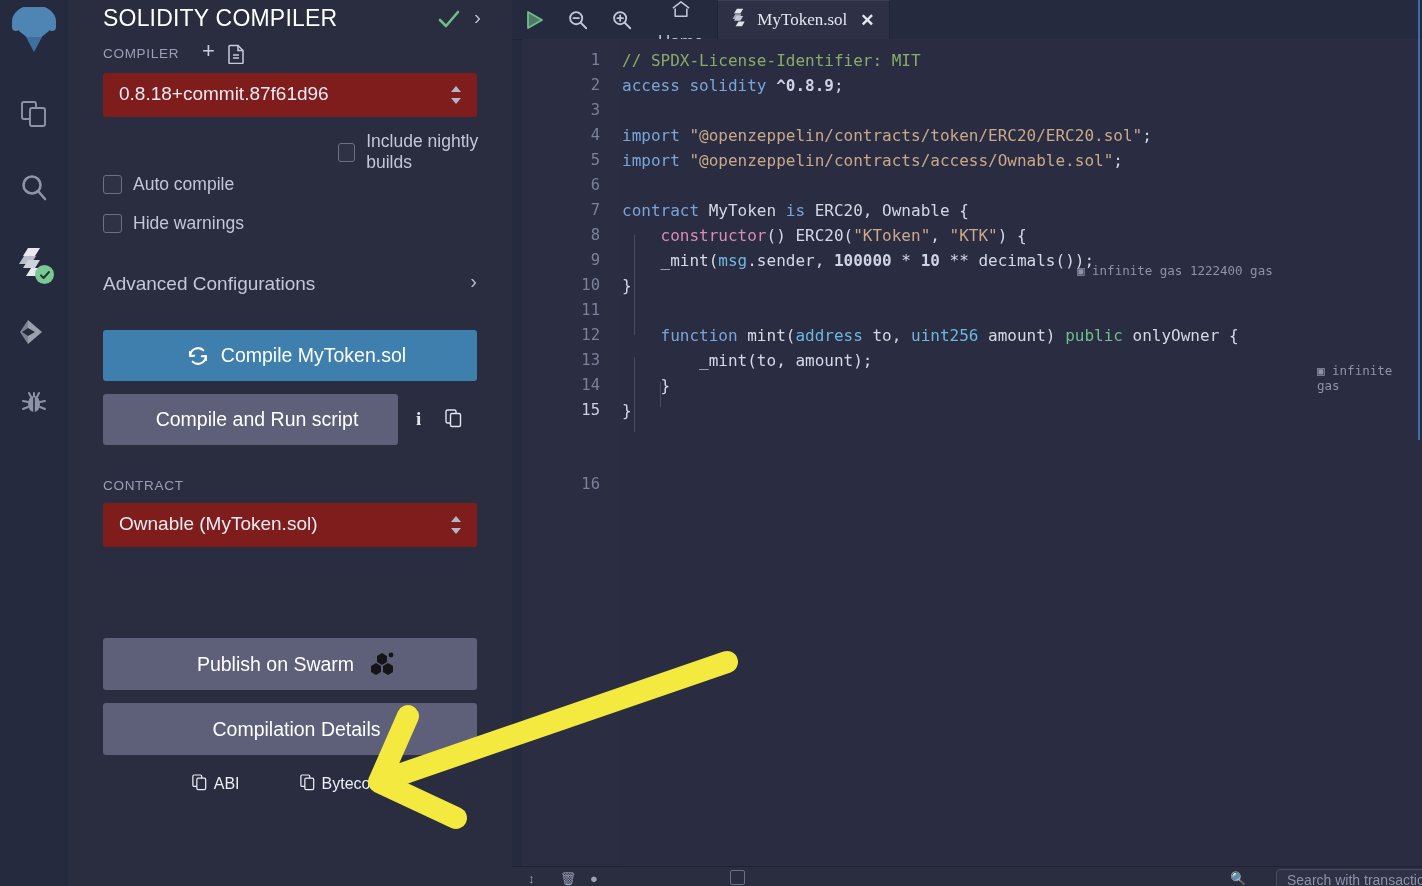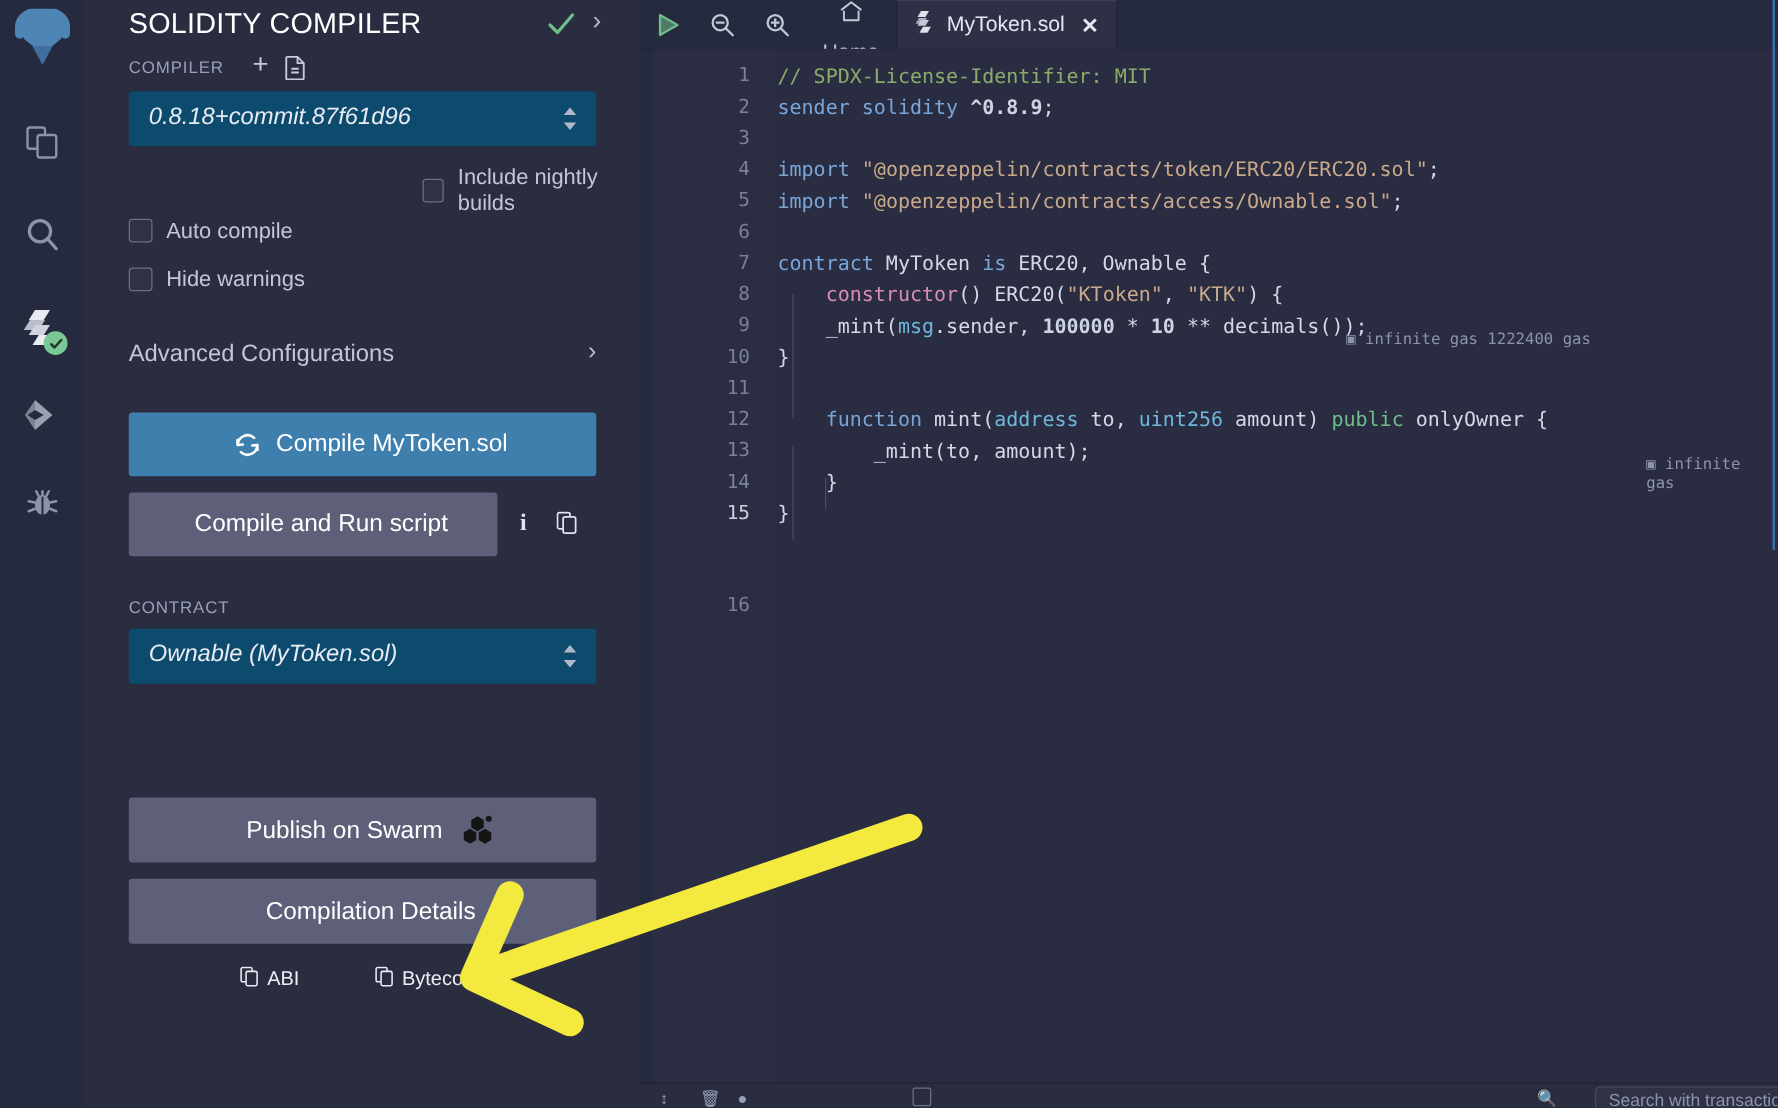--- a/index.html
+++ b/index.html
@@ -39,21 +39,21 @@
 
   .lbl-compiler{
     position:absolute;left:35px;top:46px;color:#9aa0b8;
     font-size:13.5px;letter-spacing:.7px;
   }
   .ico-plus{position:absolute;left:134px;top:40px;color:#c6cbdb;font-size:22px;line-height:1;font-weight:300;}
   .ico-doc{position:absolute;left:160px;top:44px;}
 
   .select{
     position:absolute;left:35px;top:73px;width:374px;height:44px;
-    background:#0c4a6e;border:none;border-radius:3px;font-style:italic;
+    background:#7f1d1d;border:none;border-radius:3px;
   }
   .select .val{
     position:absolute;left:16px;top:10px;color:#e9ebf3;font-size:19px;
   }
   .select .spin{position:absolute;right:14px;top:12px;}
 
   .cbrow{position:absolute;display:flex;align-items:center;}
   .cbox{
     width:19px;height:19px;border:1.6px solid #6b7089;border-radius:3px;
     background:#2f3145;box-sizing:border-box;
@@ -99,20 +99,21 @@
   }
   .tb-ico{width:44px;height:39px;display:flex;align-items:center;justify-content:center;}
   .tab{
     height:39px;display:flex;align-items:center;gap:9px;padding:0 14px;
     color:#e4e7f0;font-size:17px;box-sizing:border-box;
   }
   .tab.home{color:#c0c5d6;flex-direction:column;}
   .tab.active{
     background:#2e3146;border-left:1px solid #202333;border-right:1px solid #202333;
     border-top:1px solid #3b4057;
+    font-family:Liberation Serif, serif;
   }
   .tab .x{font-size:17px;font-weight:700;color:#e4e7f0;margin-left:4px;}
 
   .gutter{
     position:absolute;left:10px;top:39px;width:100px;height:847px;background:#2b2e42;
   }
   .codearea{
     position:absolute;left:110px;top:39px;width:800px;height:847px;background:#2a2d41;
   }
   .lines{
@@ -412,21 +413,21 @@
     <div class="codearea"></div>
   </div>
 
   <div class="lines">
 
     <div class="indentguide" style="left:112px;top:196px;height:100px;"></div>
     <div class="indentguide" style="left:112px;top:318px;height:75px;"></div>
     <div class="indentguide" style="left:138px;top:343px;height:25px;"></div>
     <div id="lines-host">
         <div class="ln" style="top: 9px;"><span class="num">1</span><span class="code"><span class="c-comment">// SPDX-License-Identifier: MIT</span></span></div>
-        <div class="ln" style="top: 34px;"><span class="num">2</span><span class="code"><span class="c-key">sender</span><span class="c-plain"> </span><span class="c-id">solidity</span><span class="c-plain"> </span><span class="c-num">^0.8.9</span><span class="c-plain">;</span></span></div>
+        <div class="ln" style="top: 34px;"><span class="num">2</span><span class="code"><span class="c-key">access</span><span class="c-plain"> </span><span class="c-id">solidity</span><span class="c-plain"> </span><span class="c-num">^0.8.9</span><span class="c-plain">;</span></span></div>
         <div class="ln" style="top: 59px;"><span class="num">3</span><span class="code"></span></div>
         <div class="ln" style="top: 84px;"><span class="num">4</span><span class="code"><span class="c-key">import</span><span class="c-plain"> </span><span class="c-str">"@openzeppelin/contracts/token/ERC20/ERC20.sol"</span><span class="c-plain">;</span></span></div>
         <div class="ln" style="top: 109px;"><span class="num">5</span><span class="code"><span class="c-key">import</span><span class="c-plain"> </span><span class="c-str">"@openzeppelin/contracts/access/Ownable.sol"</span><span class="c-plain">;</span></span></div>
         <div class="ln" style="top: 134px;"><span class="num">6</span><span class="code"></span></div>
         <div class="ln" style="top: 159px;"><span class="num">7</span><span class="code"><span class="c-key">contract</span><span class="c-plain"> MyToken </span><span class="c-key">is</span><span class="c-plain"> ERC20, Ownable {</span></span></div>
         <div class="ln" style="top: 184px;"><span class="num">8</span><span class="code"><span class="c-plain">    </span><span class="c-fn">constructor</span><span class="c-plain">() ERC20(</span><span class="c-str">"KToken"</span><span class="c-plain">, </span><span class="c-str">"KTK"</span><span class="c-plain">) {</span></span></div>
         <div class="ln" style="top: 209px;"><span class="num">9</span><span class="code"><span class="c-plain">    _mint(</span><span class="c-type">msg</span><span class="c-plain">.sender, </span><span class="c-num">100000</span><span class="c-plain"> * </span><span class="c-num">10</span><span class="c-plain"> ** decimals());</span></span></div>
         <div class="ln" style="top: 234px;"><span class="num">10</span><span class="code"><span class="c-plain">}</span></span></div>
         <div class="ln" style="top: 259px;"><span class="num">11</span><span class="code"></span></div>
         <div class="ln" style="top: 284px;"><span class="num">12</span><span class="code"><span class="c-plain">    </span><span class="c-key">function</span><span class="c-plain"> mint(</span><span class="c-type">address</span><span class="c-plain"> to, </span><span class="c-type">uint256</span><span class="c-plain"> amount) </span><span class="c-mod">public</span><span class="c-plain"> onlyOwner {</span></span></div>

